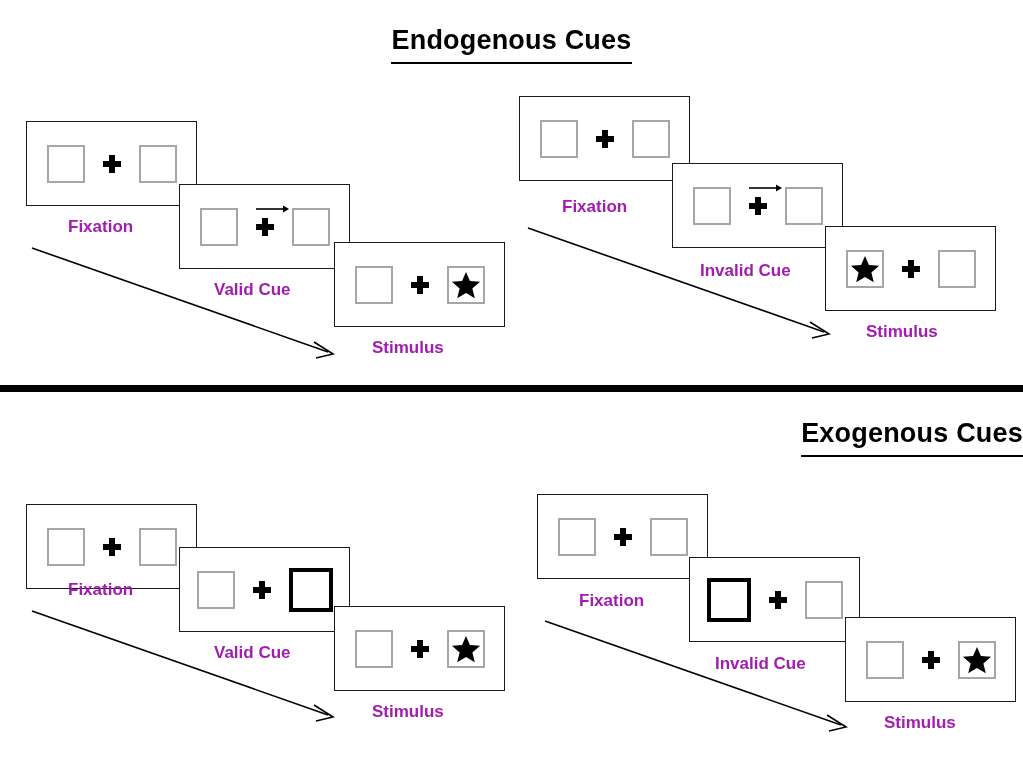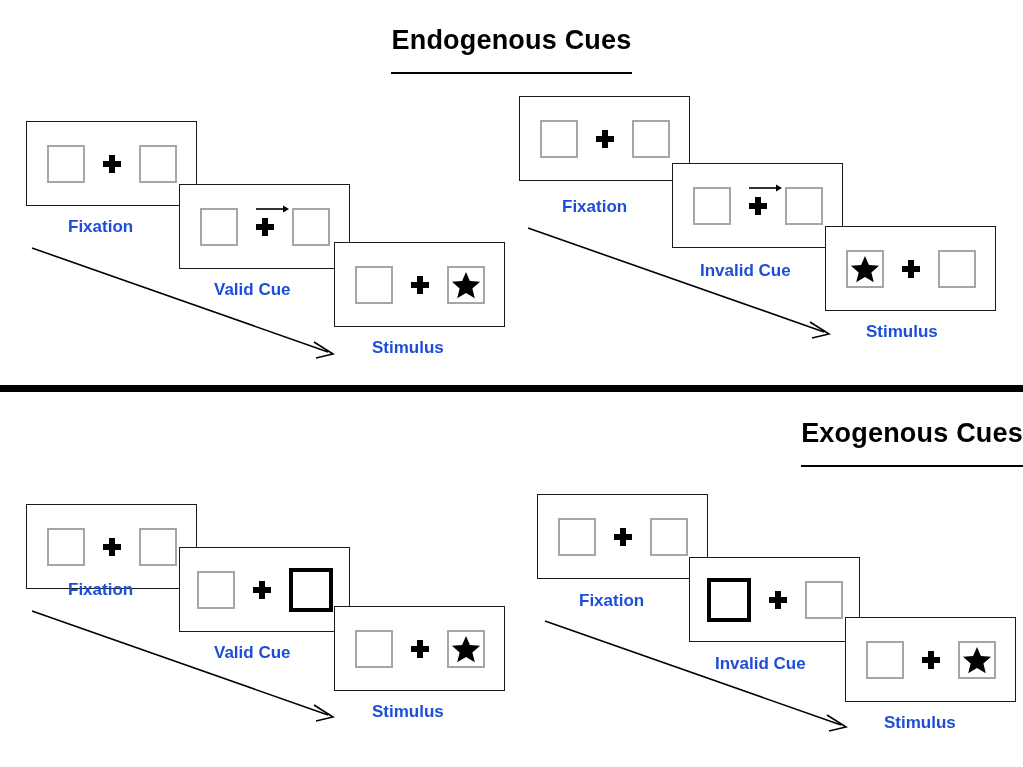--- a/index.html
+++ b/index.html
@@ -21,21 +21,21 @@
     position: absolute;
     width: 100%;
     text-align: center;
     font-weight: bold;
     font-size: 27px;
     letter-spacing: 0.2px;
     color: #000;
   }
   .section-title span {
     border-bottom: 2px solid #000;
-    padding-bottom: 17px;
+    padding-bottom: 7px;
     margin-top: 45px;
   }
   #title-endogenous { top: 25px; left: 0; }
   #title-exogenous  { top: 418px; left: 0; text-align: right; }
 
   
   .divider {
     position: absolute;
     left: 0;
     width: 1023px;
@@ -115,21 +115,21 @@
     width: 34px;
     height: 12px;
   }
 
   
   .stage-label {
     position: absolute;
     font-weight: bold;
     font-size: 17px;
     white-space: nowrap;
-    color: #1d4ed8;
+    color: #a21caf;
   }
 
   
   .time-arrow {
     position: absolute;
     pointer-events: none;
   }
 </style>
 </head>
 <body>

